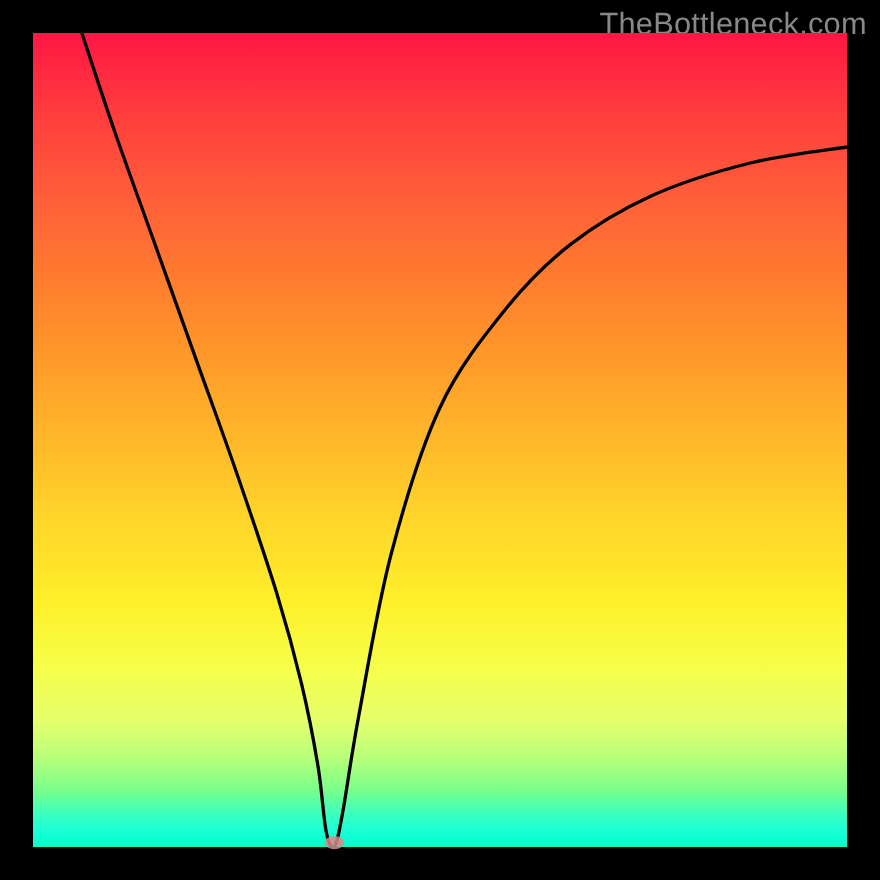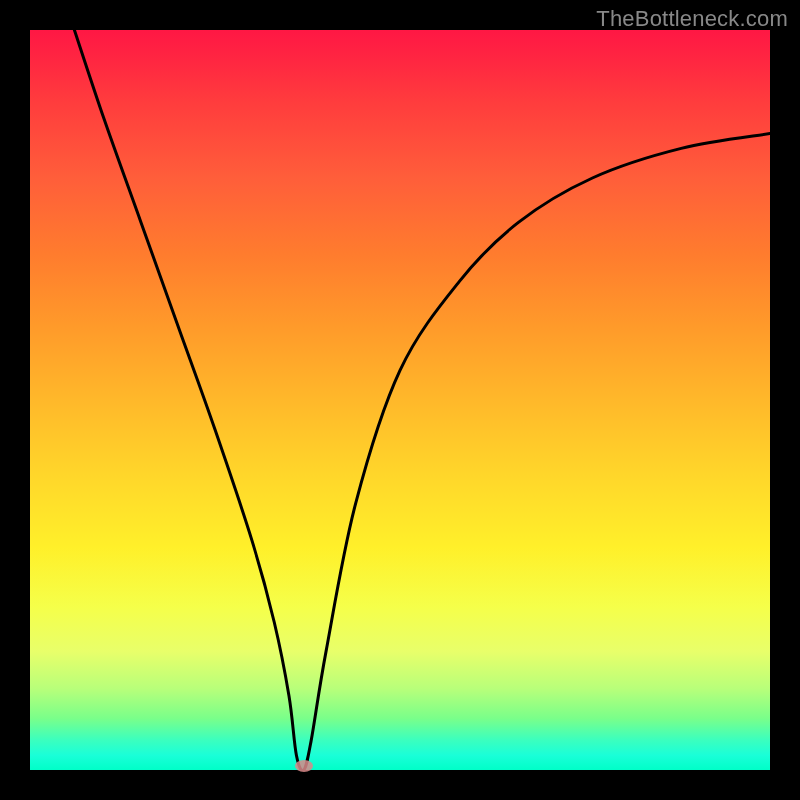--- a/index.html
+++ b/index.html
@@ -47,21 +47,21 @@
     border-radius: 50%;
     background: #d98a8a;
     opacity: 0.85;
     transform: translate(-50%, -50%);
   }
   .watermark {
     position: absolute;
     top: 6px;
     right: 12px;
     font-family: Arial, Helvetica, sans-serif;
-    font-size: 22px;
+    font-size: 28px;
     color: #888;
     letter-spacing: 0.2px;
     user-select: none;
   }
 </style>
 </head>
 <body>
 
 <div class="container">
   <div class="watermark">TheBottleneck.com</div>

